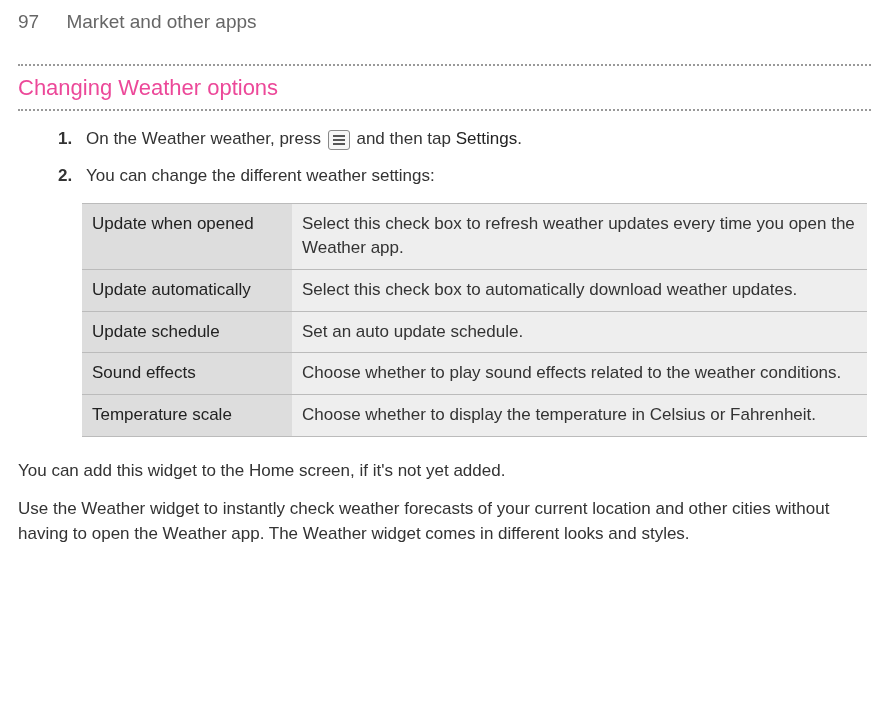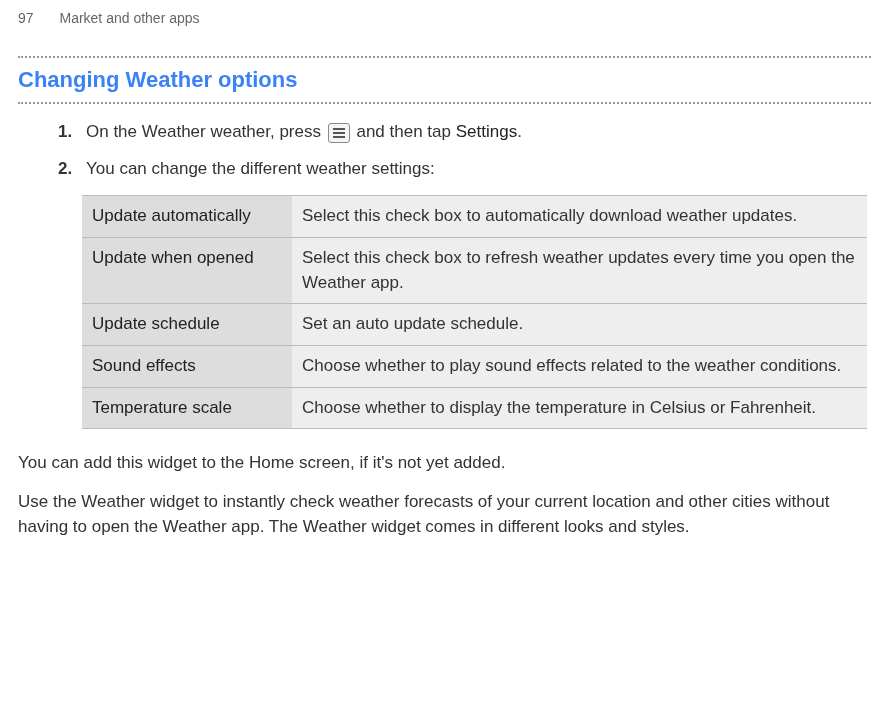--- a/index.html
+++ b/index.html
@@ -10,32 +10,32 @@
     body {
       font-family: -apple-system, BlinkMacSystemFont, "Segoe UI", Arial, sans-serif;
       color: #333;
       background: #fff;
       width: 889px;
       padding: 8px 18px 20px 18px;
       font-size: 17px;
       line-height: 1.45;
     }
     .page-header {
-      font-size: 14px;
+      font-size: 19px;
       color: #666;
       margin-bottom: 28px;
     }
     .page-number {
       display: inline-block;
       margin-right: 22px;
     }
     .section-heading {
-      color: #3b82f6;
+      color: #ec4899;
       font-size: 22px;
-      font-weight: 700;
+      font-weight: 400;
       border-top: 2px dotted #999;
       border-bottom: 2px dotted #999;
       padding: 6px 0;
       margin-bottom: 16px;
     }
     .ol {
       padding-left: 40px;
       margin-bottom: 18px;
     }
     .li {
@@ -124,26 +124,26 @@
   </div>
 
   <div class="li">
     <div class="li-num">2.</div>
     <div class="li-body">
       <span>You can change the different weather settings:</span>
 
       <table class="settings">
         <tbody>
             <tr>
+          <td class="label">Update when opened</td>
+          <td>Select this check box to refresh weather updates every time you open the Weather app.</td>
+        </tr>
+        <tr>
           <td class="label">Update automatically</td>
           <td>Select this check box to automatically download weather updates.</td>
-        </tr>
-        <tr>
-          <td class="label">Update when opened</td>
-          <td>Select this check box to refresh weather updates every time you open the Weather app.</td>
         </tr>
         <tr>
           <td class="label">Update schedule</td>
           <td>Set an auto update schedule.</td>
         </tr>
         <tr>
           <td class="label">Sound effects</td>
           <td>Choose whether to play sound effects related to the weather conditions.</td>
         </tr>
         <tr>

